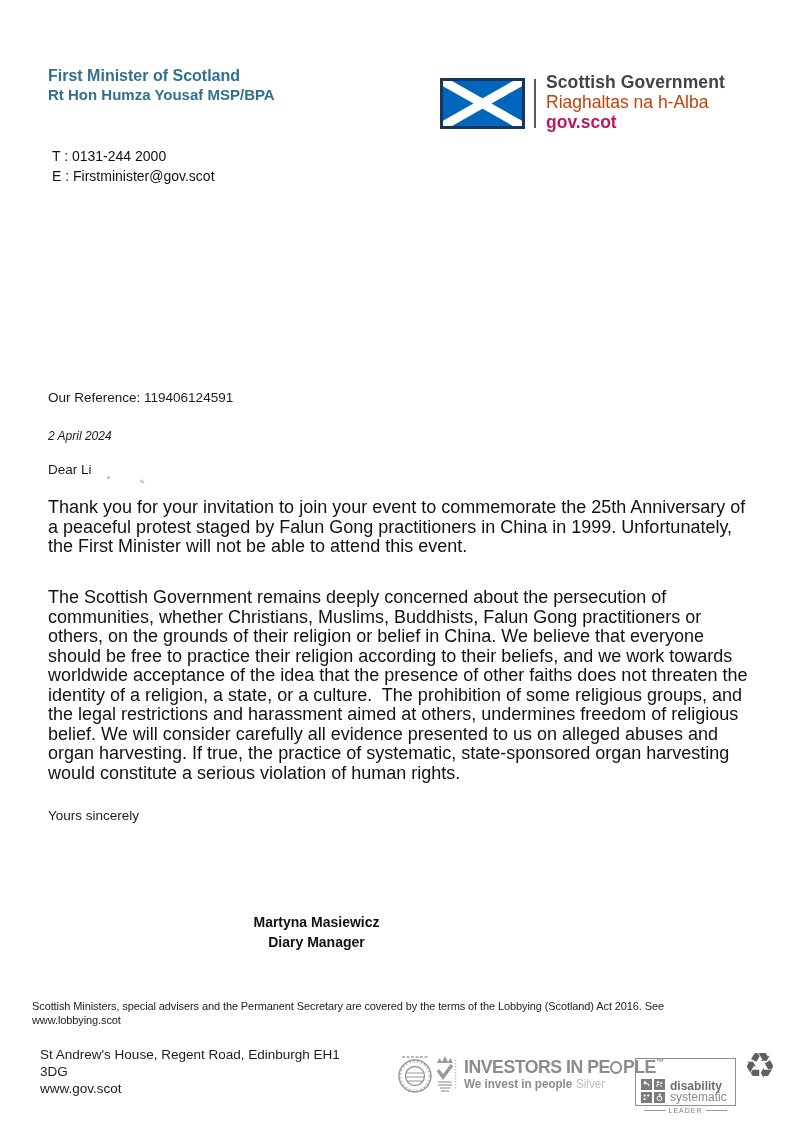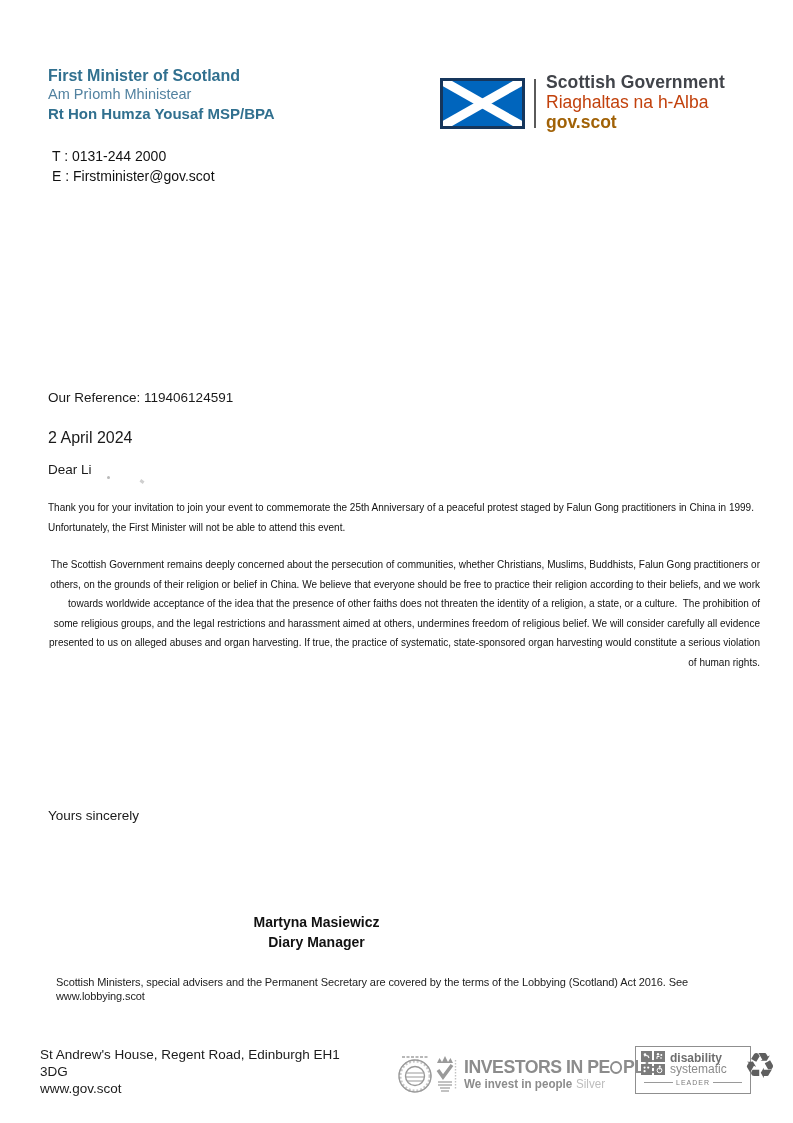--- a/index.html
+++ b/index.html
@@ -22,77 +22,76 @@
 
   .contact-block { position: absolute; left: 52px; top: 146px; line-height: 20px; font-size: 14px; color: #111; }
 
   
   .gov-logo { position: absolute; left: 440px; top: 74px; display: flex; align-items: center; }
   .saltire { width: 85px; height: 51px; display: block; }
   .logo-divider { width: 2px; height: 49px; background: #5a5a5a; margin-left: 9px; margin-top: 1px; }
   .logo-text { margin-left: 10px; line-height: 20px; margin-top: -2px; }
   .logo-name   { font-size: 17.5px; font-weight: bold; color: #41444a; letter-spacing: 0.1px; }
   .logo-gaelic { font-size: 17.5px; font-weight: normal; color: #c2410c; }
-  .logo-url    { font-size: 17.5px; font-weight: bold; color: #a16207; }
+  .logo-url    { font-size: 17.5px; font-weight: bold; color: #be185d; }
 
   
   .ref-line   { position: absolute; left: 48px; top: 390px; font-size: 13.5px; }
-  .date-line  { position: absolute; left: 48px; top: 429px; font-size: 16px; }
+  .date-line  { position: absolute; left: 48px; top: 429px; font-size: 12px; font-style: italic; }
   .salutation { position: absolute; left: 48px; top: 462px; font-size: 13.5px; }
   .redaction-mark-1 { position: absolute; left: 107px; top: 476px; width: 3px; height: 3px; background: #b9b9b9; border-radius: 50%; }
   .redaction-mark-2 { position: absolute; left: 140px; top: 480px; width: 4px; height: 3px; background: #cfcfcf; transform: rotate(35deg); }
 
-  .para { position: absolute; left: 48px; width: 712px; font-size: 10px; line-height: 19.5px; white-space: pre-wrap; color: #121212; }
+  .para { position: absolute; left: 48px; width: 712px; font-size: 18px; line-height: 19.5px; white-space: pre-wrap; color: #121212; }
   .para-1 { top: 498px; }
-  .para-2 { top: 555px; text-align: right; }
+  .para-2 { top: 588px; }
 
   .closing { position: absolute; left: 48px; top: 808px; font-size: 13.5px; }
 
   .signature-block { position: absolute; left: 0; top: 912px; width: 633px; text-align: center; line-height: 20px; }
   .signatory-name, .signatory-title { font-size: 14px; font-weight: bold; color: #111; }
 
   
-  .lobbying { position: absolute; left: 56px; width: 714px; font-size: 11px; line-height: 14px; color: #222; letter-spacing: -0.1px; }
+  .lobbying { position: absolute; left: 32px; width: 714px; font-size: 11px; line-height: 14px; color: #222; letter-spacing: -0.1px; margin-top: 24px; }
   .lobbying-en { top: 975px; }
   .lobbying-gd { top: 1009px; }
 
   .address-block { position: absolute; left: 40px; top: 1046px; width: 312px; font-size: 13.5px; line-height: 17px; color: #1c1c1c; }
 
   
   .logos-row { position: absolute; left: 396px; top: 1046px; width: 370px; height: 60px; }
   .cert-seal { position: absolute; left: 0; top: 2px; }
   .iip { position: absolute; left: 68px; top: 6px; color: #8f8f8f; transform: scaleX(0.93); transform-origin: left top; white-space: nowrap; }
   .iip-top { font-size: 19px; font-weight: bold; letter-spacing: -0.5px; color: #8c8c8c; line-height: 20px; }
   .iip-o { display: inline-block; width: 13px; height: 13px; border: 2.2px solid #8c8c8c; border-radius: 50%; vertical-align: -1px; margin: 0 0.5px; }
   .iip-tm { font-size: 9px; vertical-align: 8px; }
   .iip-sub { font-size: 12.5px; line-height: 14px; }
   .iip-sub-bold { font-weight: bold; color: #8c8c8c; }
   .iip-sub-level { color: #bdbdbd; margin-left: 4px; }
 
-  .dc-badge { position: absolute; left: 239px; top: 0; width: 116px; height: 48px; border: 1.5px solid #8f8f8f; padding: 4px 5px 2px 5px; color: #757575; }
+  .dc-badge { position: absolute; left: 239px; top: 12px; width: 101px; height: 48px; border: 1.5px solid #8f8f8f; padding: 20px 5px 2px 5px; color: #757575; }
   .dc-top { display: flex; align-items: center; }
   .dc-squares { width: 25px; height: 25px; display: grid; grid-template-columns: 11px 11px; grid-template-rows: 11px 11px; gap: 1.5px; }
   .dc-sq { background: #7b7b7b; position: relative; }
   .dc-sq svg { position: absolute; left: 1px; top: 1px; }
   .dc-words { margin-left: 4px; line-height: 11px; }
   .dc-word1 { font-size: 12px; font-weight: bold; color: #6e6e6e; }
   .dc-word2 { font-size: 12px; color: #8a8a8a; }
   .dc-leader { margin-top: 3px; display: flex; align-items: center; justify-content: center; font-size: 7px; letter-spacing: 1px; color: #7b7b7b; }
   .dc-leader::before, .dc-leader::after { content: ""; flex: 1; height: 1px; background: #9a9a9a; margin: 0 3px; }
 
   .recycle { position: absolute; left: 348px; top: 0px; font-family: "DejaVu Sans", sans-serif; font-size: 36px; color: #5f5f5f; line-height: 40px; }
 </style>
 </head>
 <body>
 
 <div class="page">
 
   <div class="fm-block">
     <div class="fm-office">First Minister of Scotland</div>
-    <div class="fm-gaelic">Am Prìomh Mhinistear</div>
     <div class="fm-minister">Rt Hon Humza Yousaf MSP/BPA</div>
   </div>
 
   <div class="contact-block">
     <div>T : 0131-244 2000</div>
     <div>E : Firstminister@gov.scot</div>
   </div>
 
   <div class="gov-logo">
     <svg class="saltire" viewBox="0 0 100 60" aria-hidden="true">

